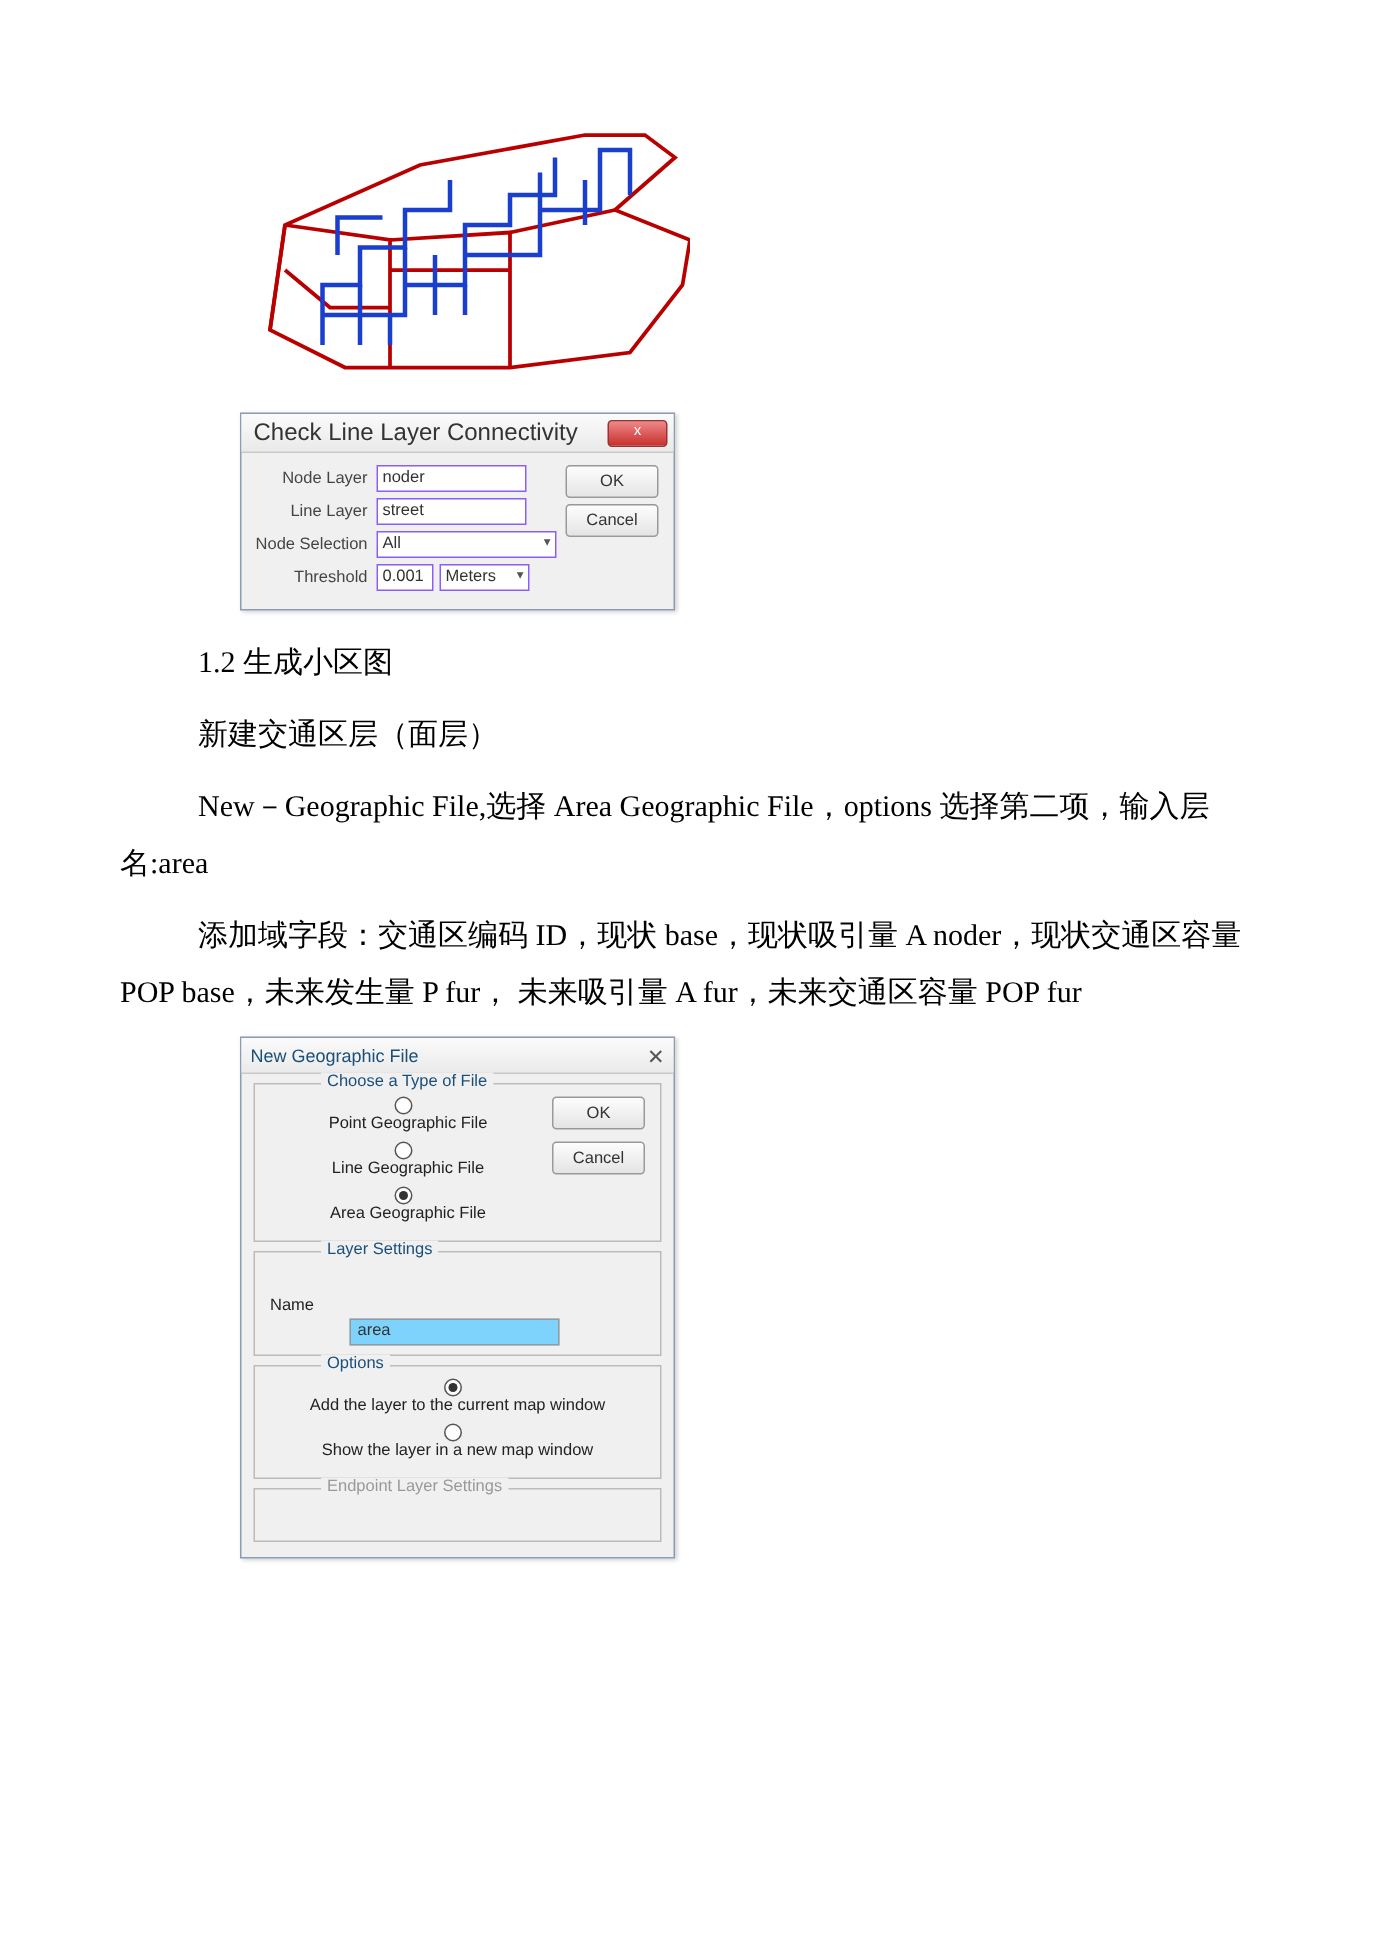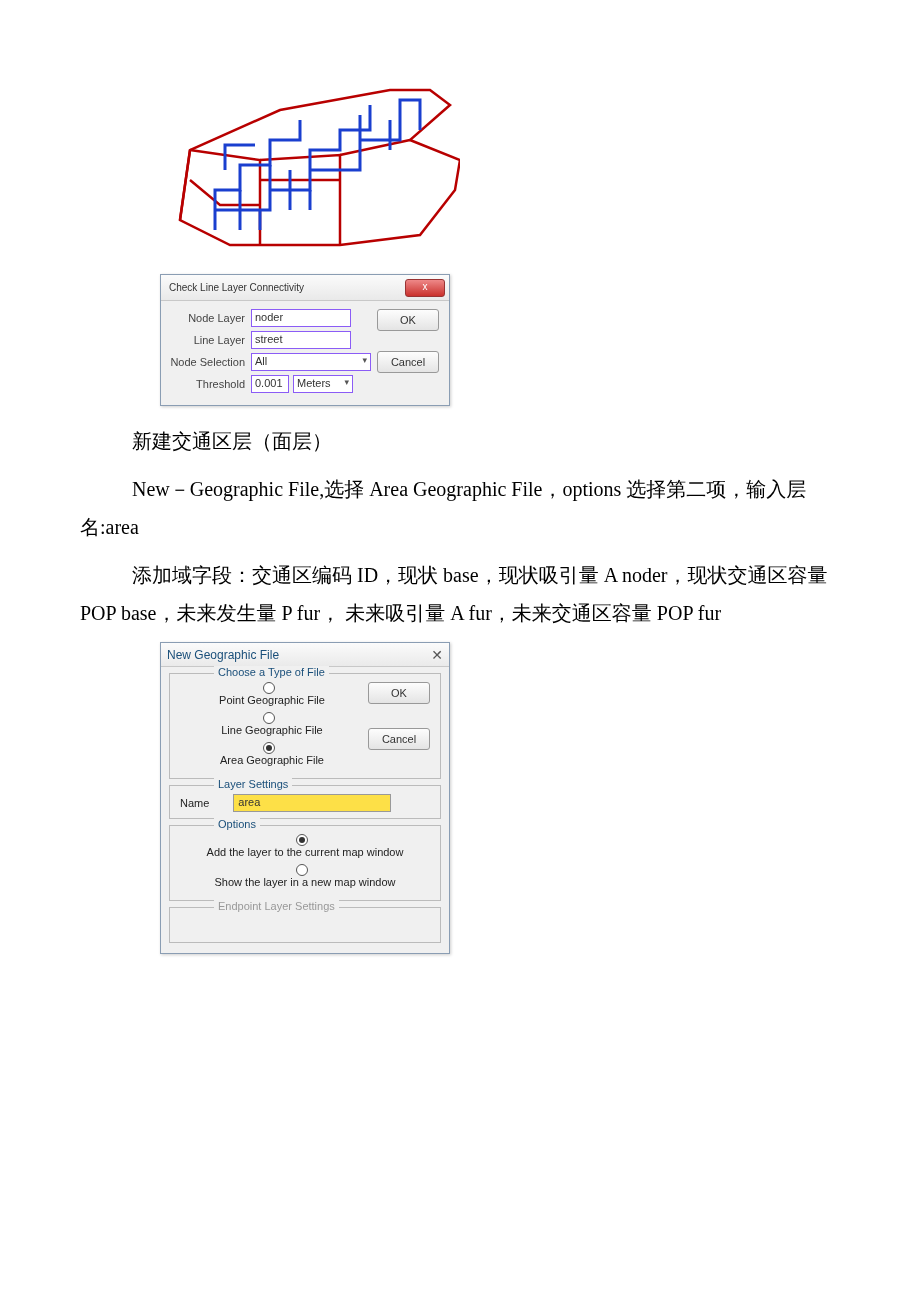--- a/index.html
+++ b/index.html
@@ -34,21 +34,21 @@
     height: 26px;
     display: flex;
     align-items: center;
     justify-content: space-between;
     padding: 0 0 0 8px;
     background: linear-gradient(to bottom, #fbfbfb, #e9e9e9);
     border-bottom: 1px solid #c8c8c8;
   }
   .titlebar .title-text {
     color: #333;
-    font-size: 10px;
+    font-size: 16px;
   }
   .close-btn {
     width: 40px;
     height: 18px;
     background: linear-gradient(to bottom, #e88, #c9302c);
     border: 1px solid #933;
     border-radius: 3px;
     color: #fff;
     font-size: 10px;
     text-align: center;
@@ -96,21 +96,21 @@
   }
   .select.small { width: 60px; }
   .btn {
     background: linear-gradient(to bottom, #fdfdfd, #e4e4e4);
     border: 1px solid #999;
     border-radius: 3px;
     width: 62px;
     height: 22px;
     text-align: center;
     line-height: 18px;
-    margin-bottom: 20px;
+    margin-bottom: 4px;
   }
   .btn-col {
     width: 64px;
     display: flex;
     flex-direction: column;
     align-items: center;
   }
   .para {
     font-size: 20px;
     line-height: 1.9;
@@ -202,26 +202,27 @@
   .name-row {
     display: flex;
     align-items: center;
     gap: 24px;
   }
   .name-row .lbl2 {
     font-size: 11px;
     color: #222;
   }
   .text-input {
-    background: #fde047;
+    background: #7dd3fc;
     border: 1px solid #999;
     height: 18px;
-    width: 158px;
+    width: 140px;
     padding: 1px 4px;
     font-size: 11px;
+    margin-top: 36px;
   }
 </style>
 </head>
 <body>
 
 <div class="page">
 
   <div class="figure">
     <svg width="300" height="180" viewBox="0 0 300 180">
 
@@ -277,20 +278,21 @@
           <span class="select small">Meters</span>
         </div>
       </div>
       <div class="btn-col">
         <div class="btn">OK</div>
         <div class="btn">Cancel</div>
       </div>
     </div>
   </div>
 
+  <p class="para">1.2 生成小区图</p>
   <p class="para"> 新建交通区层（面层）</p>
   <p class="para"><span> New－Geographic File,选择 Area Geographic File，options 选择第二项，输入层名:area</span></p>
   <p class="para"><span> 添加域字段：交通区编码 ID，现状 base，现状吸引量 A noder，现状交通区容量 POP base，未来发生量 P fur， 未来吸引量 A fur，未来交通区容量 POP fur</span></p>
 
   <div class="dialog dialog2">
     <div class="titlebar2">
       <span>New Geographic File</span>
       <span class="x-gray">✕</span>
     </div>
 

